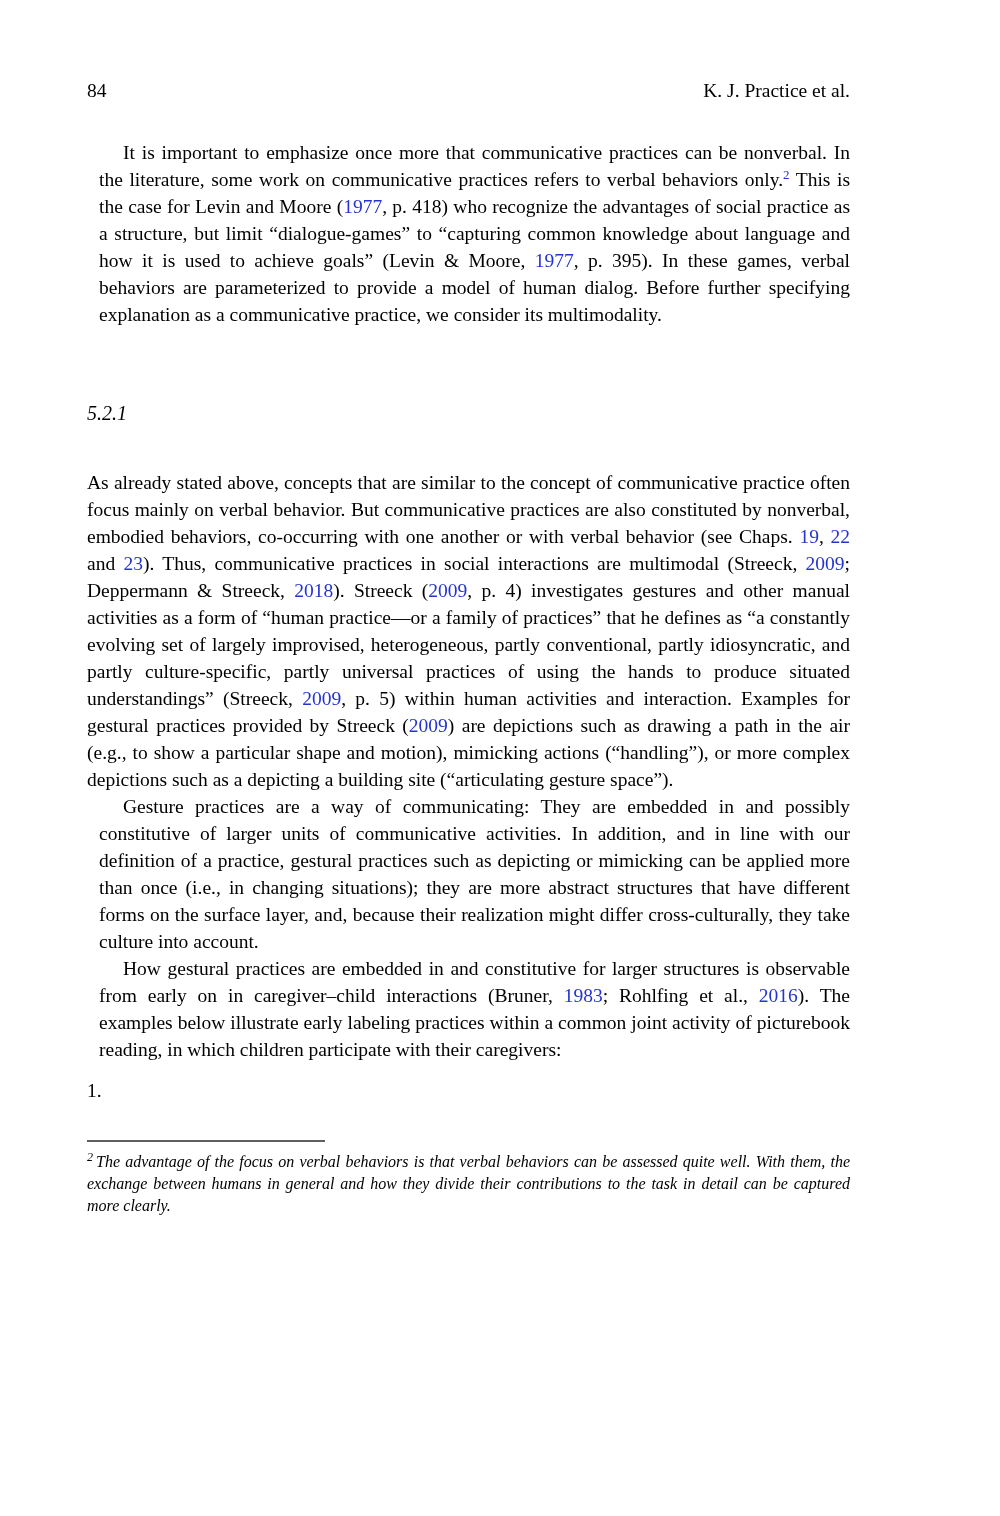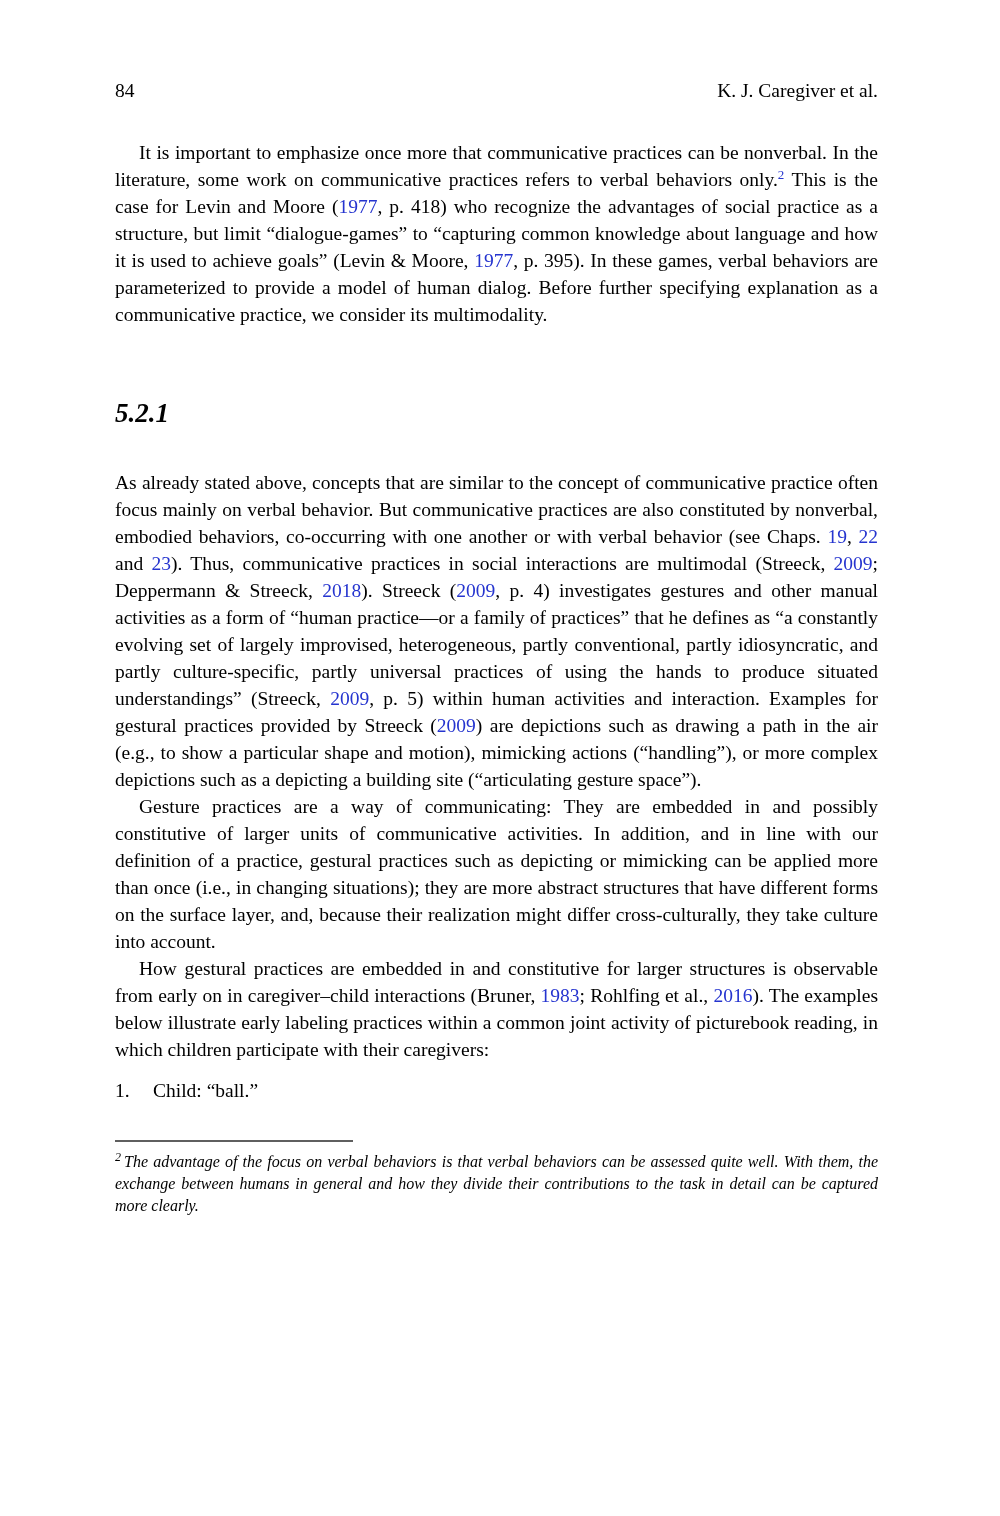--- a/index.html
+++ b/index.html
@@ -4,43 +4,43 @@
 <style>
   html, body { margin: 0; padding: 0; background: #ffffff; }
   .page {
     position: relative;
     width: 1000px;
     height: 1516px;
     background: #ffffff;
     font-family: "Liberation Serif", "DejaVu Serif", serif;
     color: #000000;
     box-sizing: border-box;
-    padding: 80px 122px 0 115px;
+    padding: 80px 122px 0 87px;
     overflow: hidden;
   }
   .content-col { width: 763px; }
   .page-header {
     display: flex;
     justify-content: space-between;
     font-size: 19.5px;
     line-height: 21px;
   }
   .body-text {
     font-size: 19.5px;
     line-height: 27px;
     text-align: justify;
   }
   .para { margin: 0; }
-  .para.first-indent { text-indent: 24px; }
+  .para.first-indent { text-indent: 24px; margin-left: 12px; }
   .para1 { margin-top: 38px; }
   .section-heading {
     margin-top: 70px;
     margin-bottom: 41px;
-    font-size: 27px;
-    font-weight: bold;
+    font-size: 20px;
+    font-weight: normal;
     font-style: italic;
     line-height: 30px;
     display: flex;
   }
   .heading-number { margin-right: 27px; }
   .link { color: #2534cf; cursor: pointer; text-decoration: none; }
   sup.ref {
     font-size: 13px;
     line-height: 0;
     vertical-align: super;
@@ -70,42 +70,41 @@
   }
 </style>
 </head>
 <body>
 
 <div class="page">
   <div class="content-col">
 
     <div class="page-header">
       <span>84</span>
-      <span>K. J. Caregiver et al.</span>
+      <span>K. J. Practice et al.</span>
     </div>
 
     <div class="body-text">
 
       <p class="para para1 first-indent">It is important to emphasize once more that communicative practices can be nonverbal. In the literature, some work on communicative practices refers to verbal behaviors only.<sup class="ref link">2</sup> This is the case for Levin and Moore (<span class="link">1977</span>, p. 418) who recognize the advantages of social practice as a structure, but limit “dialogue-games” to “capturing common knowledge about language and how it is used to achieve goals” (Levin &amp; Moore, <span class="link">1977</span>, p. 395). In these games, verbal behaviors are parameterized to provide a model of human dialog. Before further specifying explanation as a communicative practice, we consider its multimodality.</p>
 
       <div class="section-heading">
         <span class="heading-number">5.2.1</span>
       </div>
 
       <p class="para">As already stated above, concepts that are similar to the concept of communicative practice often focus mainly on verbal behavior. But communicative practices are also constituted by nonverbal, embodied behaviors, co-occurring with one another or with verbal behavior (see Chaps. <span class="link">19</span>, <span class="link">22</span> and <span class="link">23</span>). Thus, communicative practices in social interactions are multimodal (Streeck, <span class="link">2009</span>; Deppermann &amp; Streeck, <span class="link">2018</span>). Streeck (<span class="link">2009</span>, p. 4) investigates gestures and other manual activities as a form of “human practice—or a family of practices” that he defines as “a constantly evolving set of largely improvised, heterogeneous, partly conventional, partly idiosyncratic, and partly culture-specific, partly universal practices of using the hands to produce situated understandings” (Streeck, <span class="link">2009</span>, p. 5) within human activities and interaction. Examples for gestural practices provided by Streeck (<span class="link">2009</span>) are depictions such as drawing a path in the air (e.g., to show a particular shape and motion), mimicking actions (“handling”), or more complex depictions such as a depicting a building site (“articulating gesture space”).</p>
 
       <p class="para first-indent">Gesture practices are a way of communicating: They are embedded in and possibly constitutive of larger units of communicative activities. In addition, and in line with our definition of a practice, gestural practices such as depicting or mimicking can be applied more than once (i.e., in changing situations); they are more abstract structures that have different forms on the surface layer, and, because their realization might differ cross-culturally, they take culture into account.</p>
 
       <p class="para first-indent">How gestural practices are embedded in and constitutive for larger structures is observable from early on in caregiver–child interactions (Bruner, <span class="link">1983</span>; Rohlfing et al., <span class="link">2016</span>). The examples below illustrate early labeling practices within a common joint activity of picturebook reading, in which children participate with their caregivers:</p>
 
       <div class="ordered-list">
         <div class="list-item">
           <span class="list-marker">1.</span>
           <div class="list-body">
-            <div class="list-child-line">Child: “ball.”</div>
           </div>
         </div>
       </div>
 
       <div class="footnote-block">
         <div class="footnote-rule"></div>
         <div class="footnote-text">
           <sup class="fn-marker">2</sup><span>The advantage of the focus on verbal behaviors is that verbal behaviors can be assessed quite well. With them, the exchange between humans in general and how they divide their contributions to the task in detail can be captured more clearly.</span>
         </div>
       </div>

